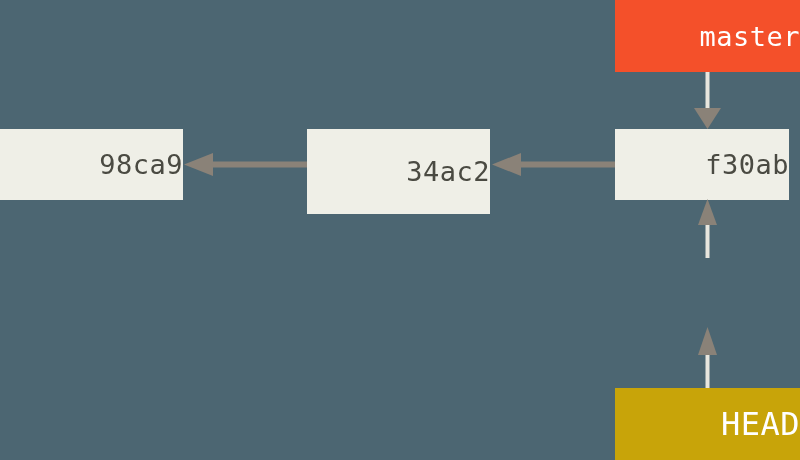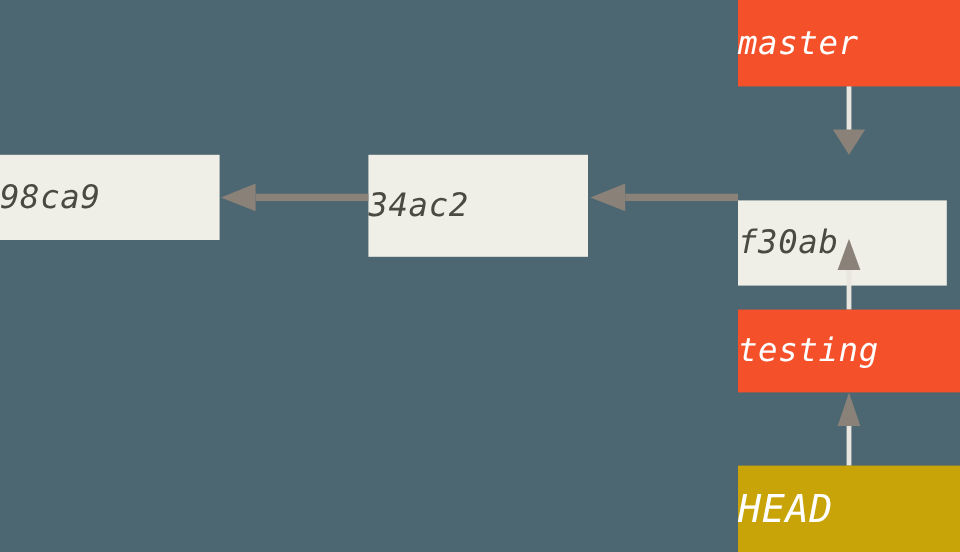--- a/index.html
+++ b/index.html
@@ -13,45 +13,44 @@
     width: 800px;
     height: 460px;
     background: #4C6672;
     overflow: hidden;
     font-family: "DejaVu Sans Mono", "Liberation Mono", monospace;
   }
   .node {
     position: absolute;
     display: flex;
     align-items: center;
-    justify-content: flex-start;
+    justify-content: flex-end;
     box-sizing: border-box;
     letter-spacing: 0.5px;
     white-space: nowrap;
-    font-style: italic;
   }
   .commit {
     background: #EFEFE7;
     color: #4A4A42;
     font-size: 27px;
   }
   .branch {
     background: #F4502A;
     color: #FFFFFF;
     font-size: 27px;
   }
   .head {
     background: #C8A409;
     color: #FFFFFF;
     font-size: 32px;
   }
   
   #node-98ca9 { left: 0px;   top: 129px; width: 183px; height: 71px; }
   #node-34ac2 { left: 307px; top: 129px; width: 183px; height: 85px; }
-  #node-f30ab { left: 615px; top: 129px; width: 174px; height: 71px; margin-top: 38px; }
+  #node-f30ab { left: 615px; top: 129px; width: 174px; height: 71px; }
   
   #node-master  { left: 615px; top: 0px;   width: 185px; height: 72px; }
   #node-testing { left: 615px; top: 258px; width: 185px; height: 69px; }
   #node-head    { left: 615px; top: 388px; width: 185px; height: 72px; }
 
   
   .arrow-svg {
     position: absolute;
     overflow: visible;
     pointer-events: none;
@@ -96,23 +95,20 @@
   <svg class="arrow-svg" id="arrow-f30ab-to-34ac2" viewBox="0 0 125 71">
     <line x1="125" y1="35.5" x2="31" y2="35.5" stroke="#8A8278" stroke-width="6"></line>
     <polygon points="2,35.5 31,24 31,47" fill="#8A8278"></polygon>
   </svg>
 
   <svg class="arrow-svg" id="arrow-testing-to-f30ab" viewBox="0 0 185 59">
     <line x1="92.5" y1="59" x2="92.5" y2="14" stroke="#E8E6DE" stroke-width="4"></line>
     <polygon points="92.5,0 83,26 102,26" fill="#8A8278"></polygon>
   </svg>
 
-  <div class="node branch" id="node-testing">
-    <span>testing</span>
-  </div>
 
   <svg class="arrow-svg" id="arrow-head-to-testing" viewBox="0 0 185 61">
     <line x1="92.5" y1="61" x2="92.5" y2="16" stroke="#E8E6DE" stroke-width="4"></line>
     <polygon points="92.5,0 83,28 102,28" fill="#8A8278"></polygon>
   </svg>
 
   <div class="node head" id="node-head">
     <span>HEAD</span>
   </div>
 

